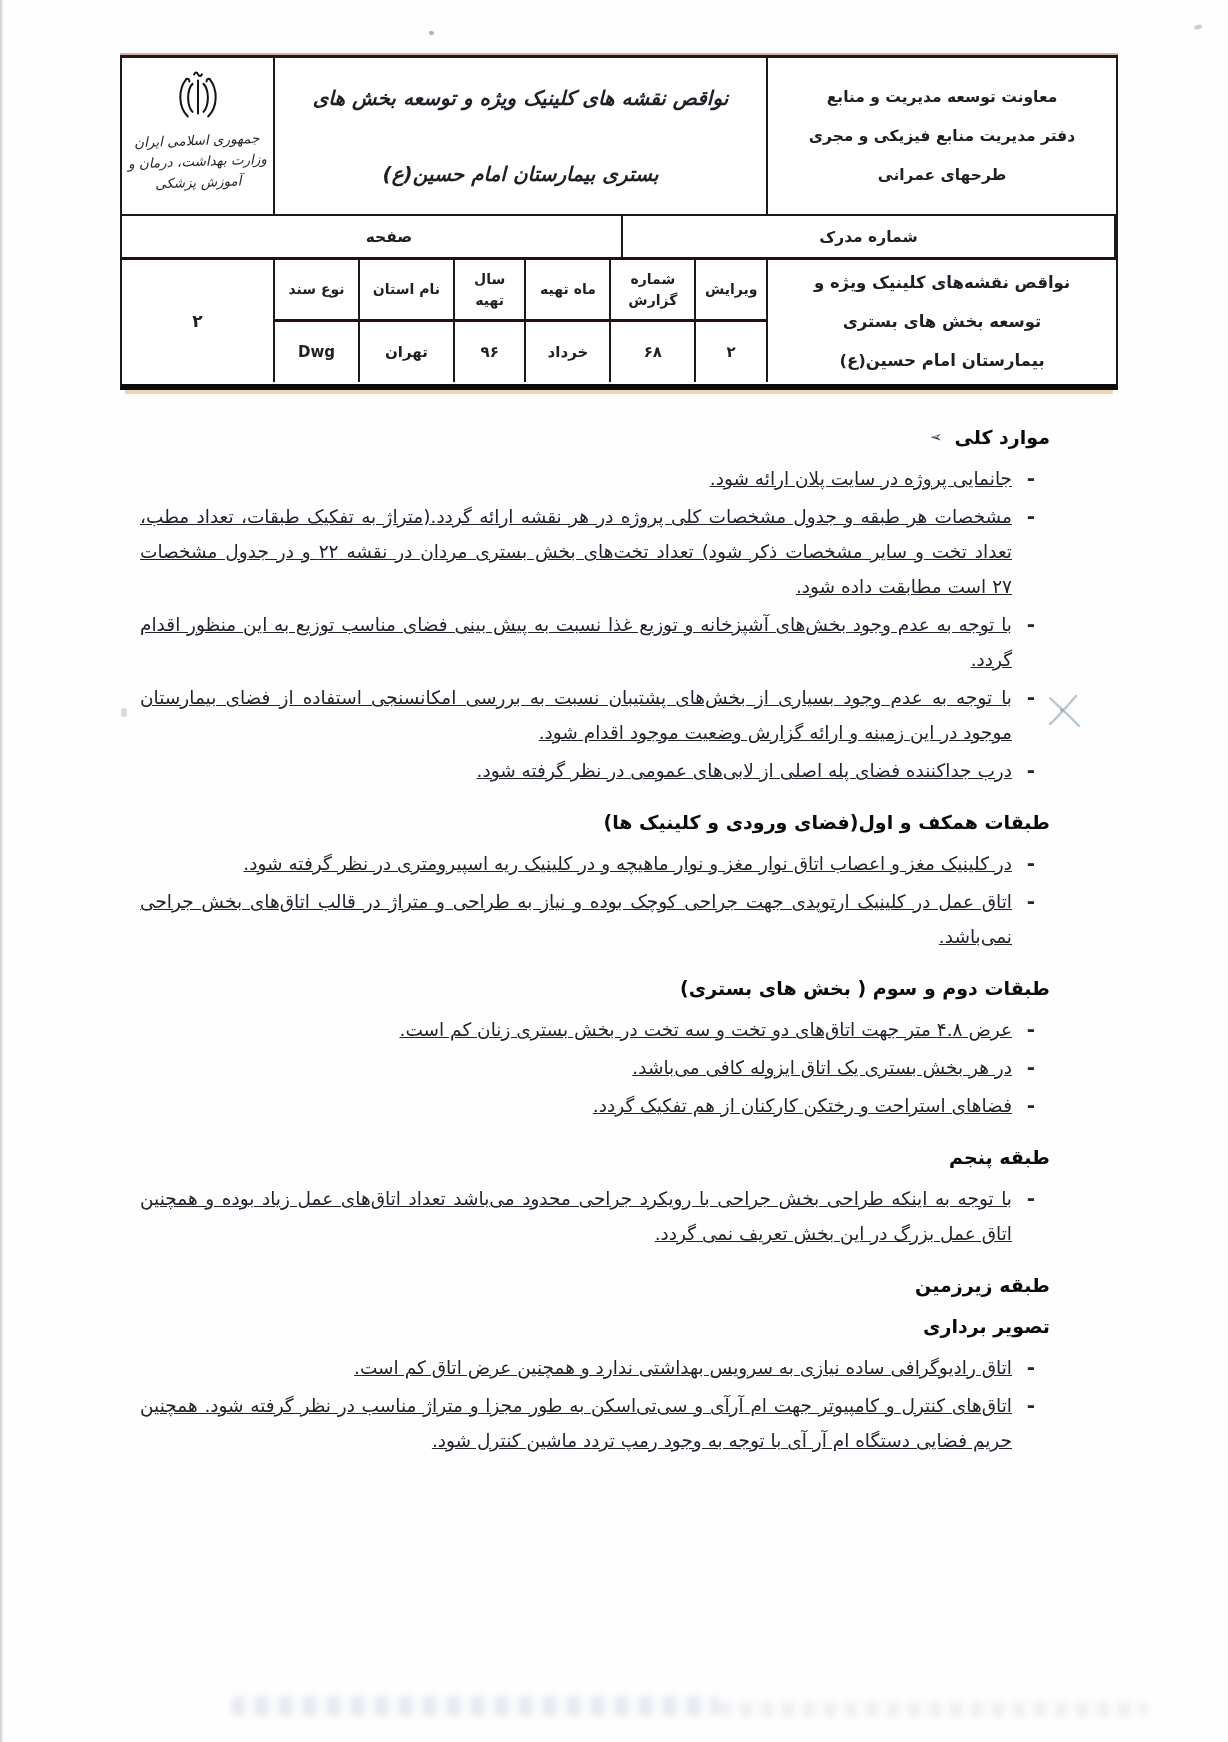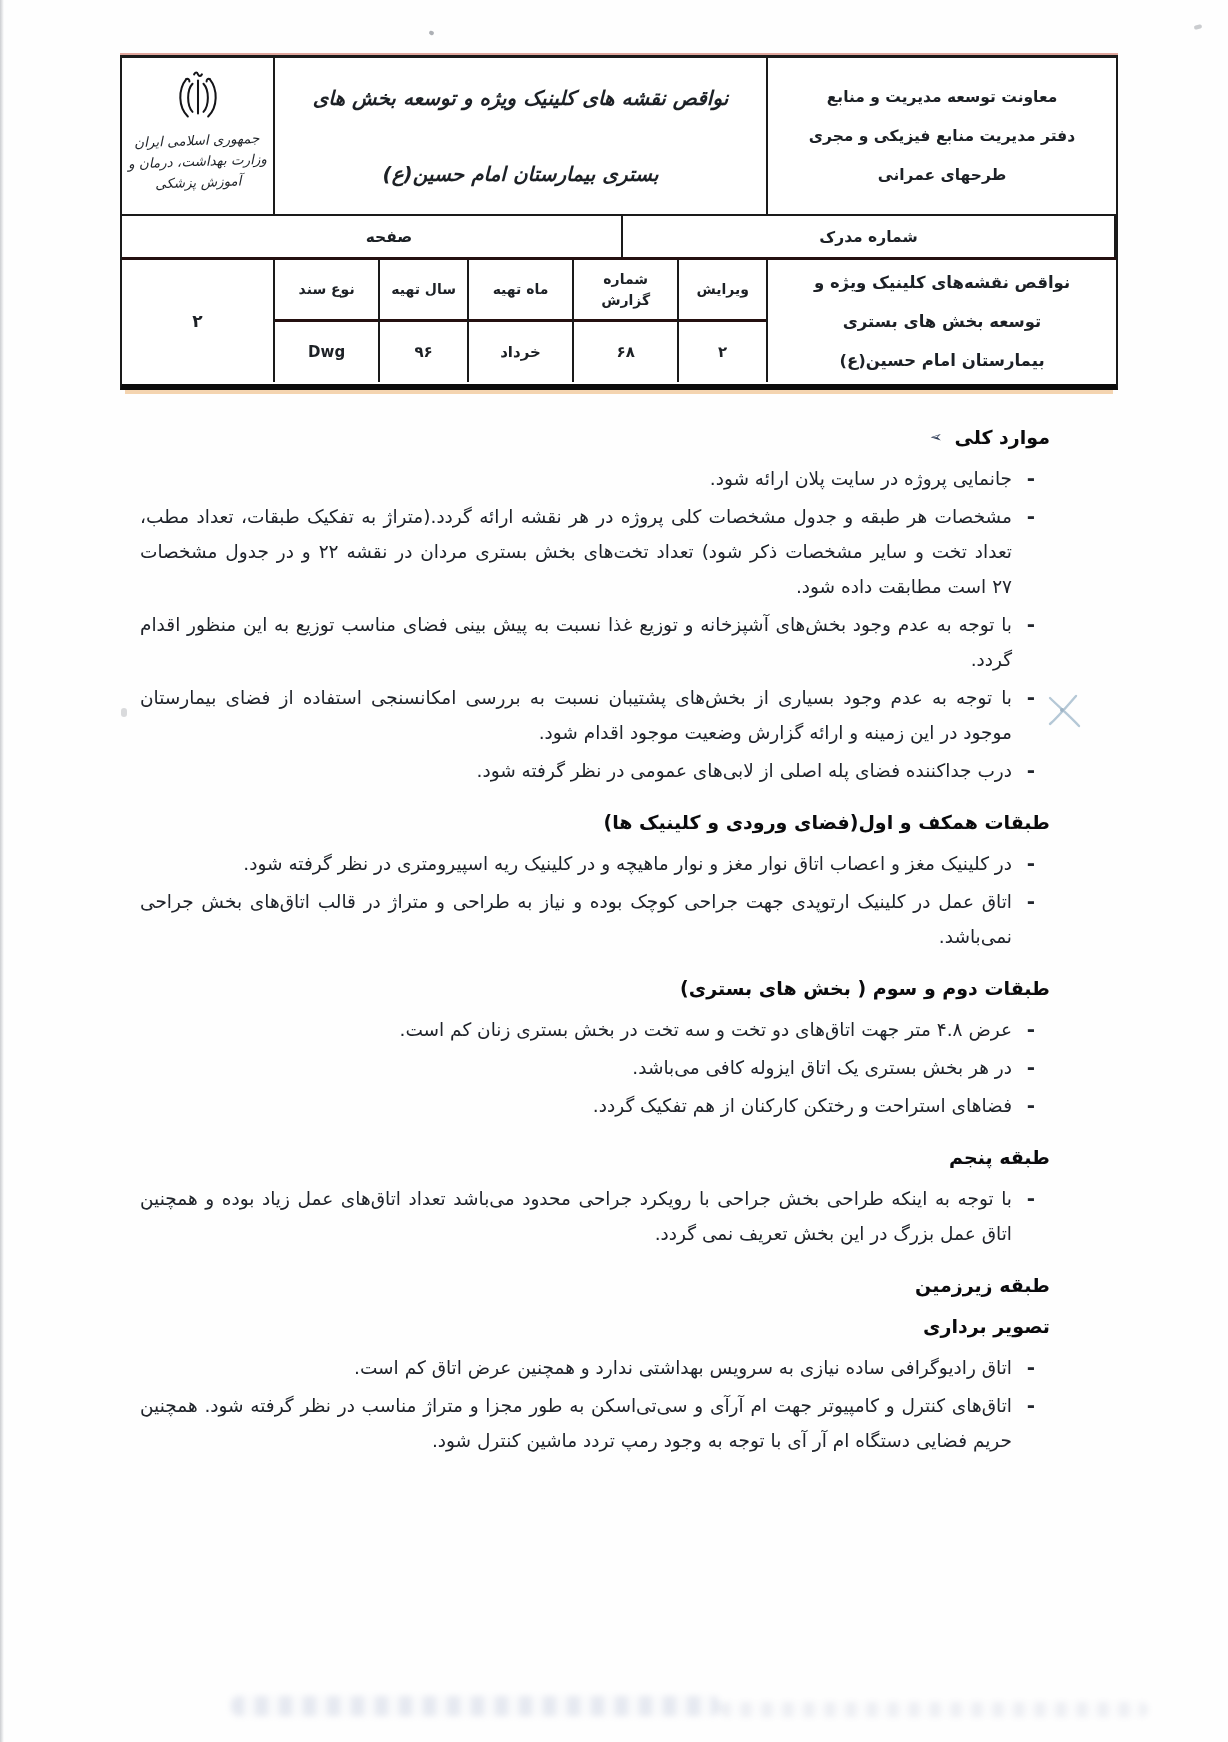--- a/index.html
+++ b/index.html
@@ -59,21 +59,21 @@
     font-size:18.5px;color:#20242b;}
   .sec-heading{display:flex;flex-direction:row;justify-content:flex-start;align-items:center;
     font-weight:700;font-size:19px;color:#0b0b0d;line-height:35px;margin-bottom:6px;}
   .section:nth-child(n+2) .sec-heading{margin-top:17px;}
   .section:nth-child(6) .sec-heading{margin-top:4px;}
   .sec-arrow{display:inline-block;transform:scaleX(-1);font-size:15px;color:#2c3a55;
     margin-inline-start:12px;font-weight:400;}
   .bullet{display:flex;flex-direction:row;margin-bottom:3px;}
   .b-marker{width:38px;flex:0 0 38px;text-align:center;font-weight:700;font-size:20px;
     line-height:35px;color:#23272e;}
-  .b-lines{flex:1;min-width:0;}
+  .b-lines{flex:1;min-width:0;text-decoration:underline;}
   .b-line{line-height:35px;text-align:right;}
   .b-line.j{text-align:justify;text-align-last:justify;}
   
   .x-mark{position:absolute;left:1046px;top:692px;opacity:.85;}
 </style>
 </head>
 <body>
 
 <div class="page">
 
@@ -135,20 +135,24 @@
               <div class="sub-value">۶۸</div>
             </div>
             <div class="sub-col">
               <div class="sub-label">ماه تهیه</div>
               <div class="sub-value">خرداد</div>
             </div>
             <div class="sub-col w-sm">
               <div class="sub-label">سال تهیه</div>
               <div class="sub-value">۹۶</div>
             </div>
+            <div class="sub-col w-lg">
+              <div class="sub-label">نام استان</div>
+              <div class="sub-value">تهران</div>
+            </div>
             <div class="sub-col">
               <div class="sub-label">نوع سند</div>
               <div class="sub-value">Dwg</div>
             </div>
           </div>
       </div>
       <div class="c-left cell doc-title-cell">
         <div>نواقص نقشه‌های کلینیک ویژه و</div>
         <div>توسعه بخش های بستری</div>
         <div>بیمارستان امام حسین(ع)</div>

